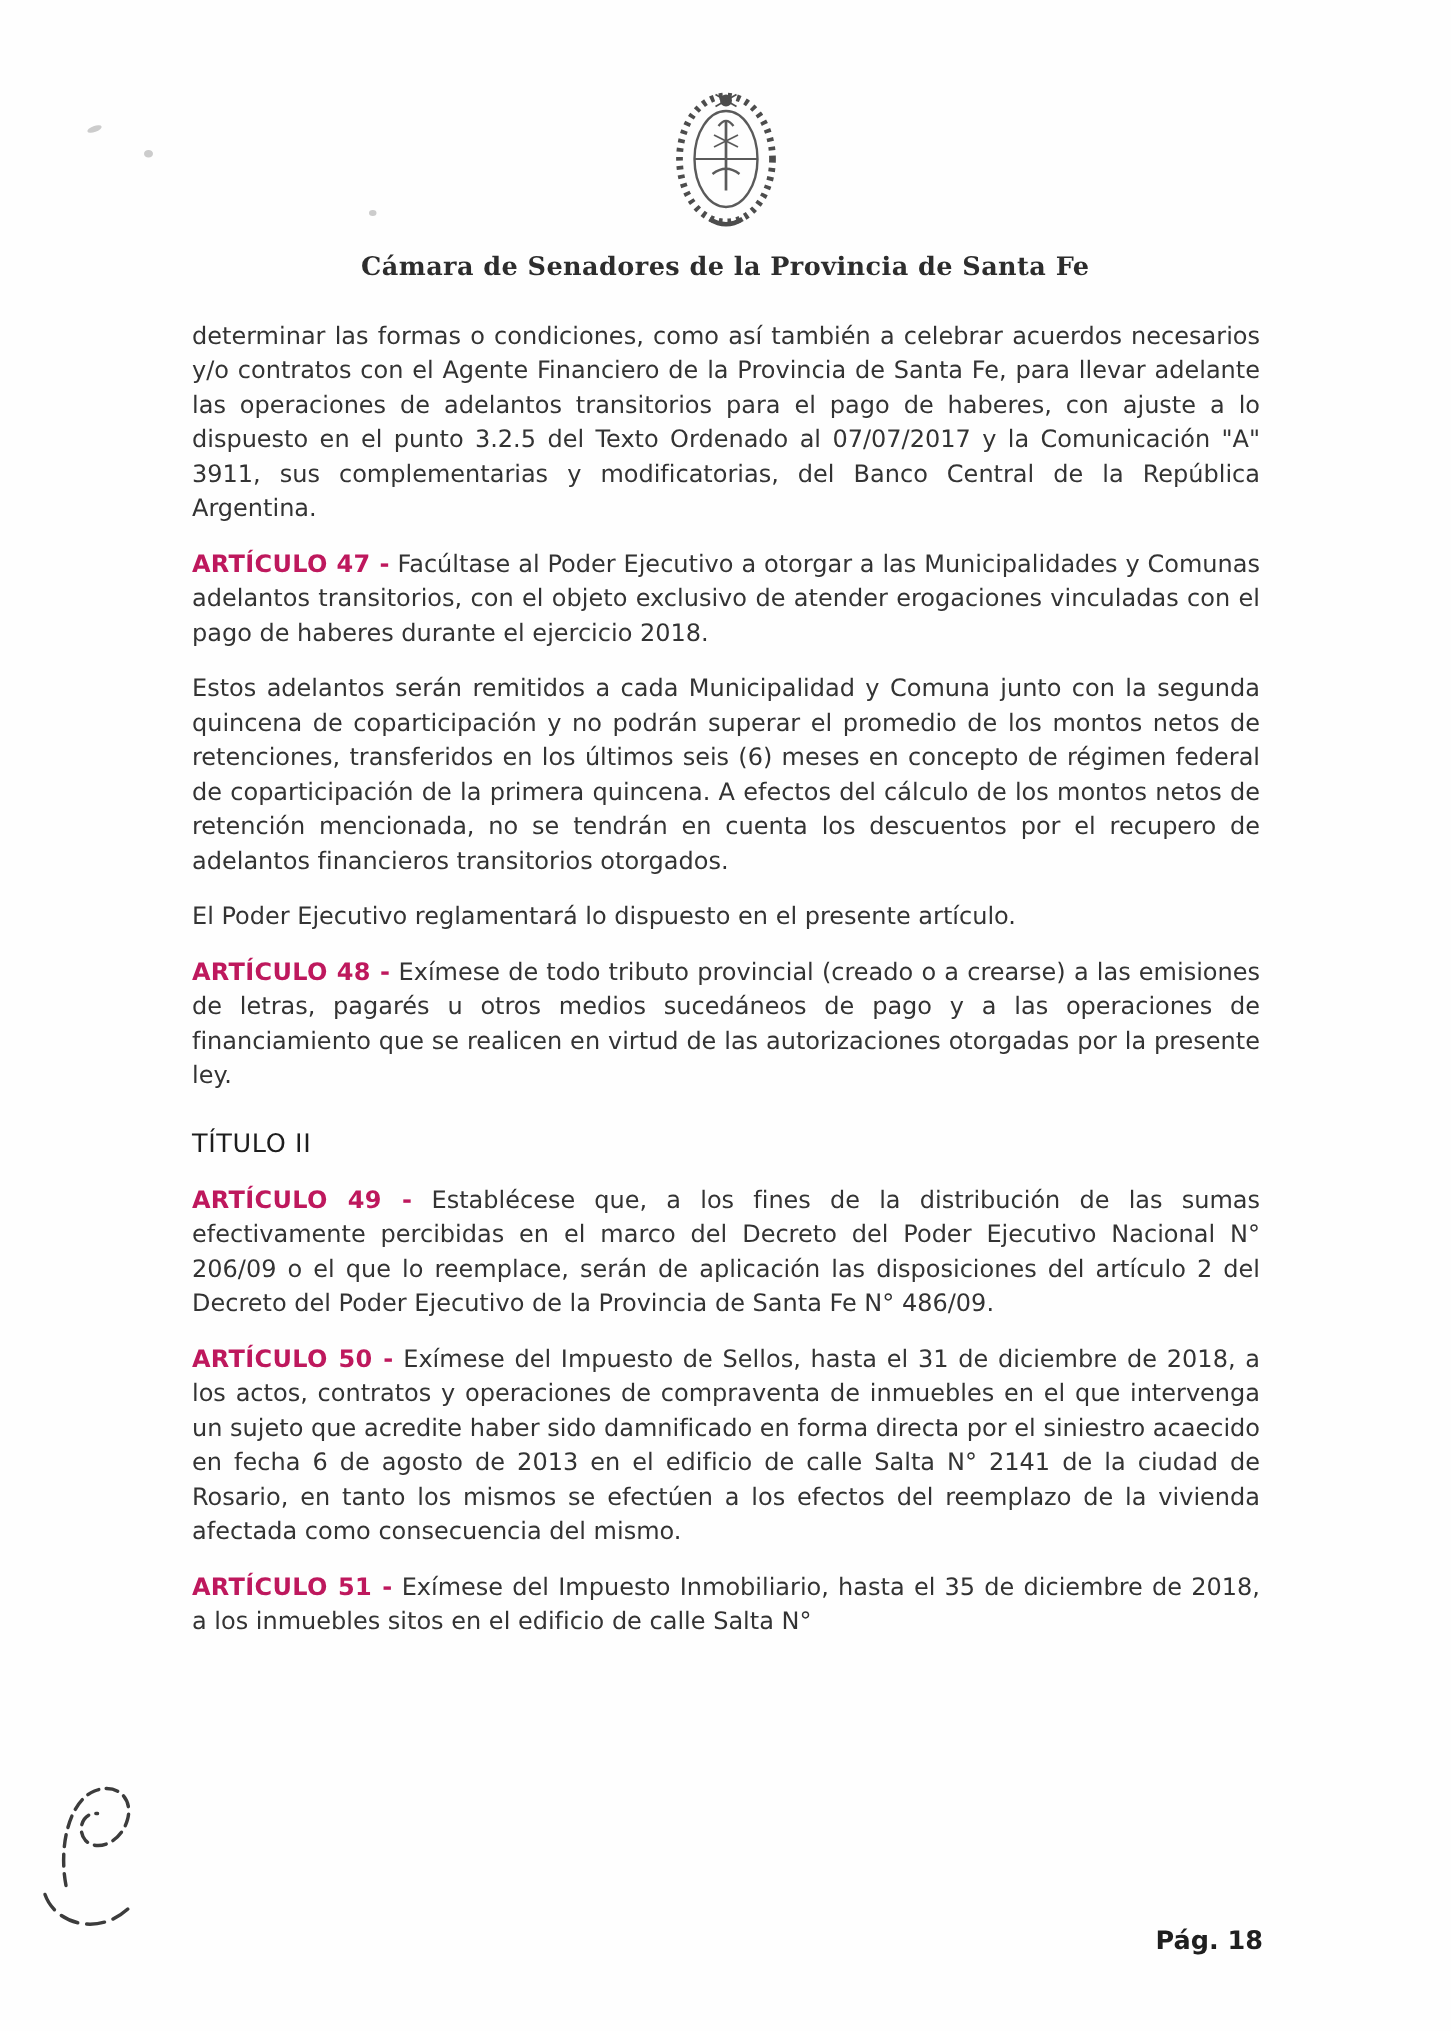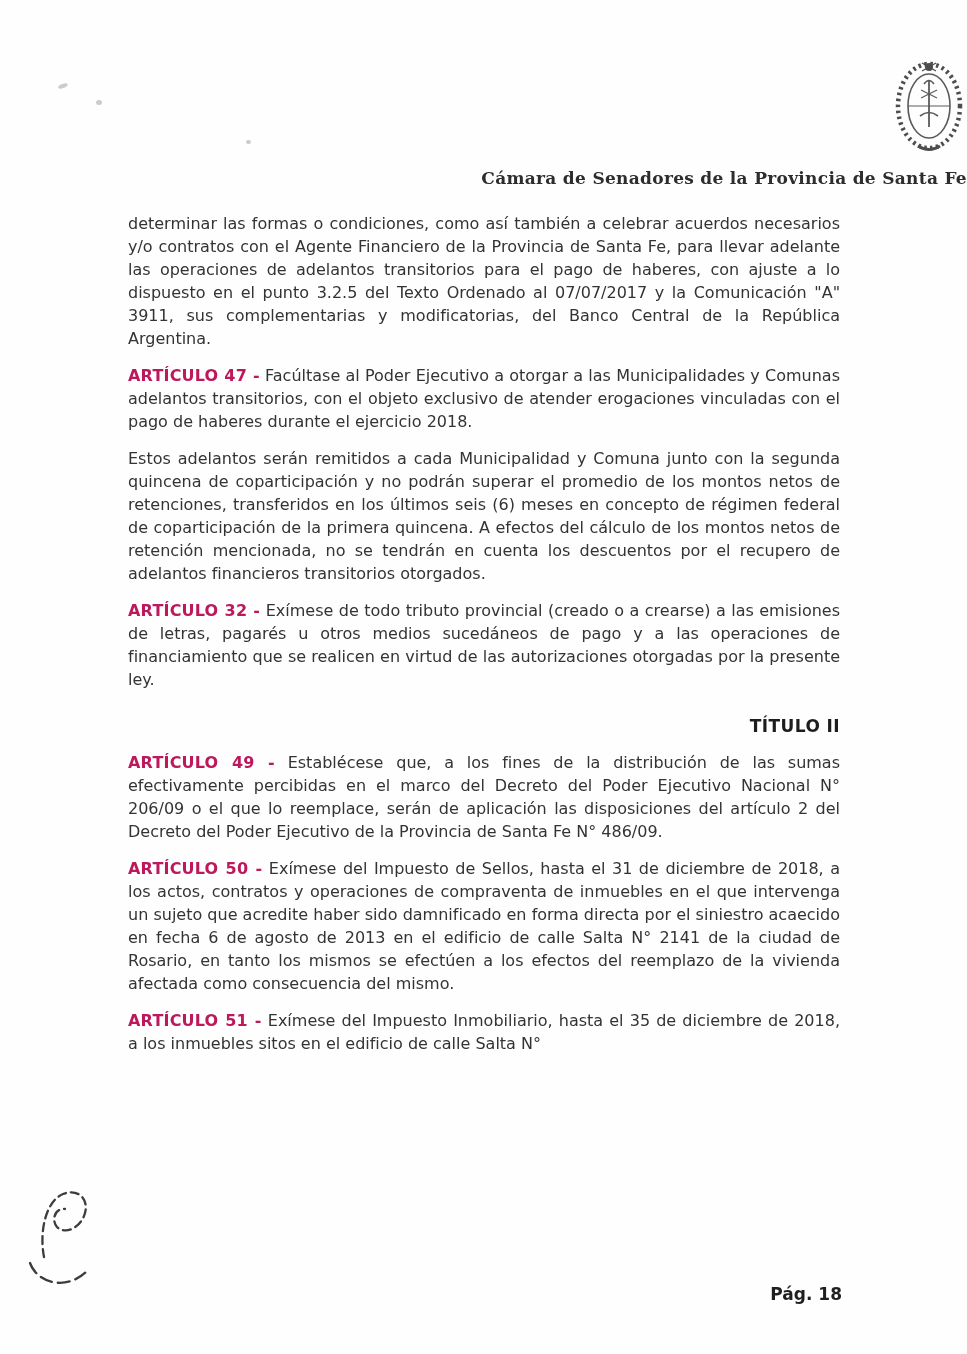--- a/index.html
+++ b/index.html
@@ -11,21 +11,21 @@
     overflow: hidden;
     font-family: "DejaVu Sans", sans-serif;
     color: #303030;
   }
   .page {
     width: 967px; height: 1354px;
     position: relative;
     background: #fefefe;
   }
   .page-header {
-    text-align: right;
+    text-align: center;
     padding-top: 56px;
   }
   .emblem-wrap { line-height: 0; }
   .institution-title {
     font-family: "DejaVu Serif", serif;
     font-weight: bold;
     font-size: 17px;
     letter-spacing: 0.3px;
     color: #2d2d2d;
     margin-top: 16px;
@@ -40,23 +40,23 @@
     text-align: justify;
     color: #333333;
   }
   p.para { margin: 0 0 14px 0; }
   strong.art-label {
     font-weight: bold;
     color: #be185d;
     letter-spacing: 0.2px;
   }
   h2.title-heading {
-    text-align: right;
+    text-align: left;
     font-size: 17px;
-    font-weight: bold;
+    font-weight: normal;
     color: #1d1d1d;
     margin: 24px 0 13px 0;
     line-height: 23px;
     letter-spacing: 0.4px;
   }
   h2.section-heading {
     text-align: center;
     font-size: 17px;
     font-weight: bold;
     color: #1d1d1d;
@@ -119,22 +119,23 @@
   <main class="document-body">
 
     <p class="para"><span>determinar las formas o condiciones, como así también a celebrar acuerdos necesarios y/o contratos con el Agente Financiero de la Provincia de Santa Fe, para llevar adelante las operaciones de adelantos transitorios para el pago de haberes, con ajuste a lo dispuesto en el punto 3.2.5 del Texto Ordenado al 07/07/2017 y la Comunicación "A" 3911, sus complementarias y modificatorias, del Banco Central de la República Argentina.</span></p>
 
     <p class="para"><strong class="art-label">ARTÍCULO 47 -</strong>
       <span>Facúltase al Poder Ejecutivo a otorgar a las Municipalidades y Comunas adelantos transitorios, con el objeto exclusivo de atender erogaciones vinculadas con el pago de haberes durante el ejercicio 2018.</span></p>
 
     <p class="para"><span>Estos adelantos serán remitidos a cada Municipalidad y Comuna junto con la segunda quincena de coparticipación y no podrán superar el promedio de los montos netos de retenciones, transferidos en los últimos seis (6) meses en concepto de régimen federal de coparticipación de la primera quincena. A efectos del cálculo de los montos netos de retención mencionada, no se tendrán en cuenta los descuentos por el recupero de adelantos financieros transitorios otorgados.</span></p>
 
 
+    <p class="para"><span>El Poder Ejecutivo reglamentará lo dispuesto en el presente artículo.</span></p>
 
-    <p class="para"><strong class="art-label">ARTÍCULO 32 -</strong>
+    <p class="para"><strong class="art-label">ARTÍCULO 48 -</strong>
       <span>Exímese de todo tributo provincial (creado o a crearse) a las emisiones de letras, pagarés u otros medios sucedáneos de pago y a las operaciones de financiamiento que se realicen en virtud de las autorizaciones otorgadas por la presente ley.</span></p>
 
     <h2 class="title-heading">TÍTULO II</h2>
 
 
     <p class="para"><strong class="art-label">ARTÍCULO 49 -</strong>
       <span>Establécese que, a los fines de la distribución de las sumas efectivamente percibidas en el marco del Decreto del Poder Ejecutivo Nacional N° 206/09 o el que lo reemplace, serán de aplicación las disposiciones del artículo 2 del Decreto del Poder Ejecutivo de la Provincia de Santa Fe N° 486/09.</span></p>
 
     <p class="para"><strong class="art-label">ARTÍCULO 50 -</strong>
       <span>Exímese del Impuesto de Sellos, hasta el 31 de diciembre de 2018, a los actos, contratos y operaciones de compraventa de inmuebles en el que intervenga un sujeto que acredite haber sido damnificado en forma directa por el siniestro acaecido en fecha 6 de agosto de 2013 en el edificio de calle Salta N° 2141 de la ciudad de Rosario, en tanto los mismos se efectúen a los efectos del reemplazo de la vivienda afectada como consecuencia del mismo.</span></p>

